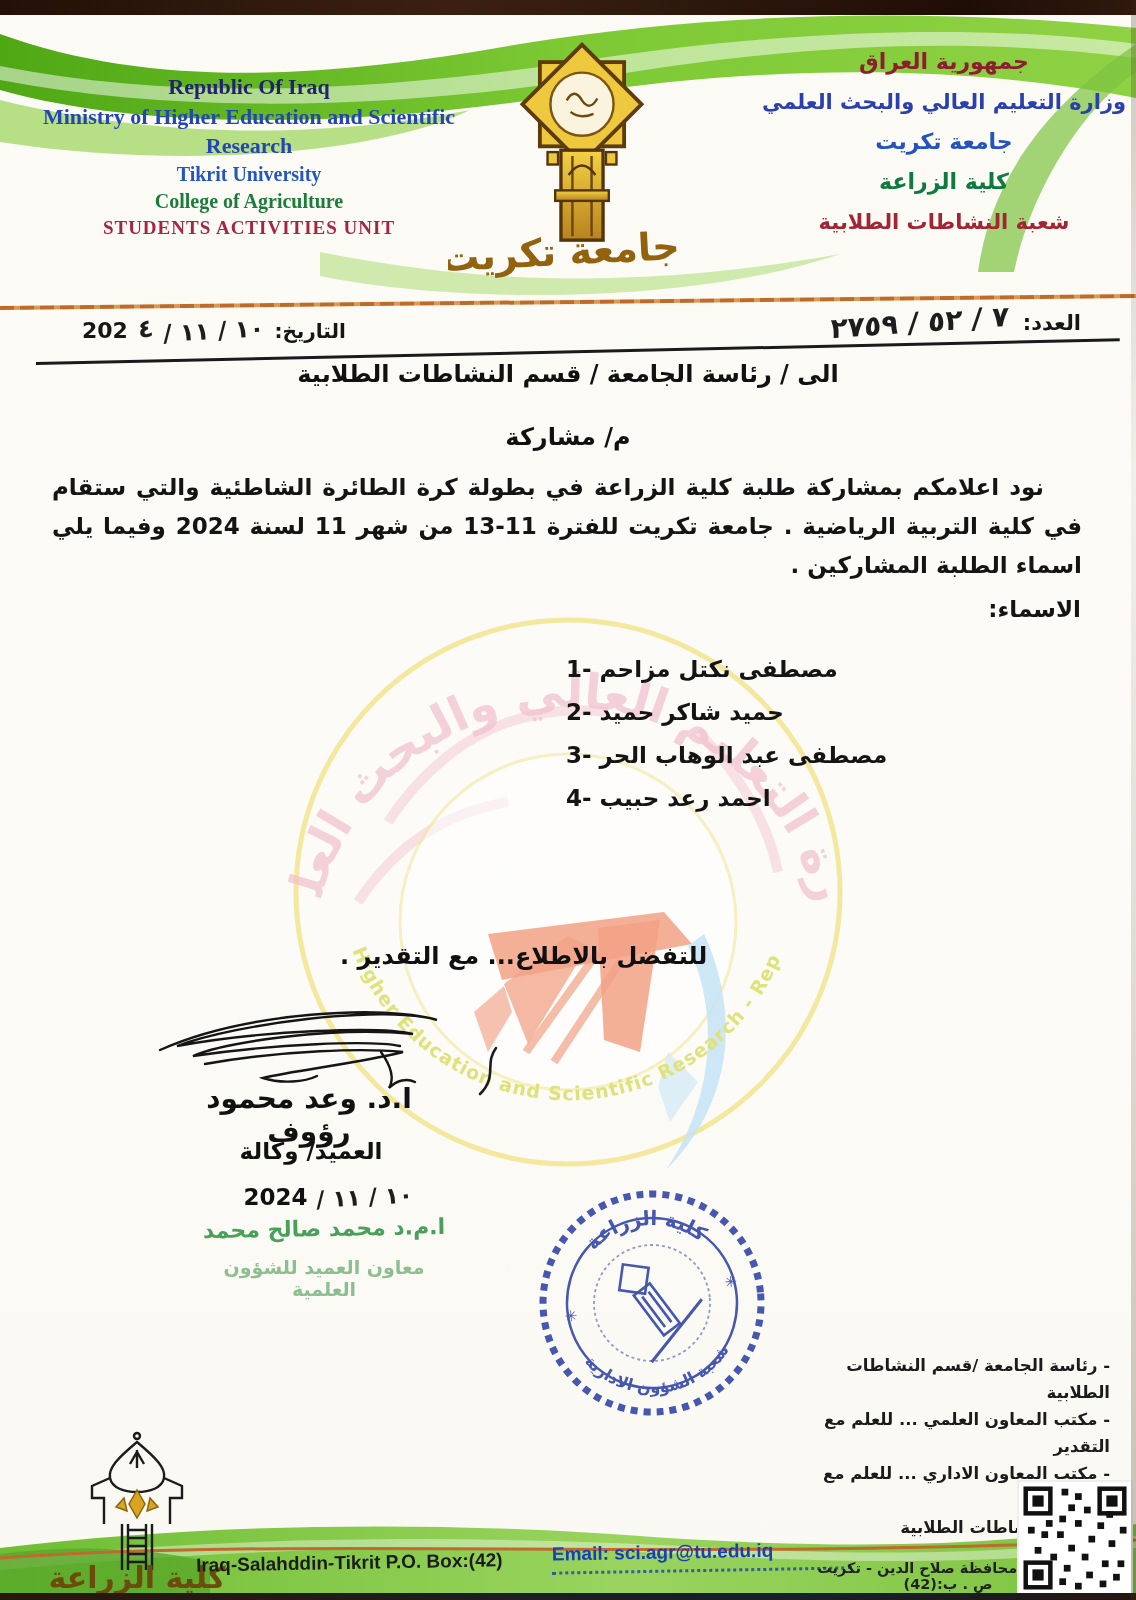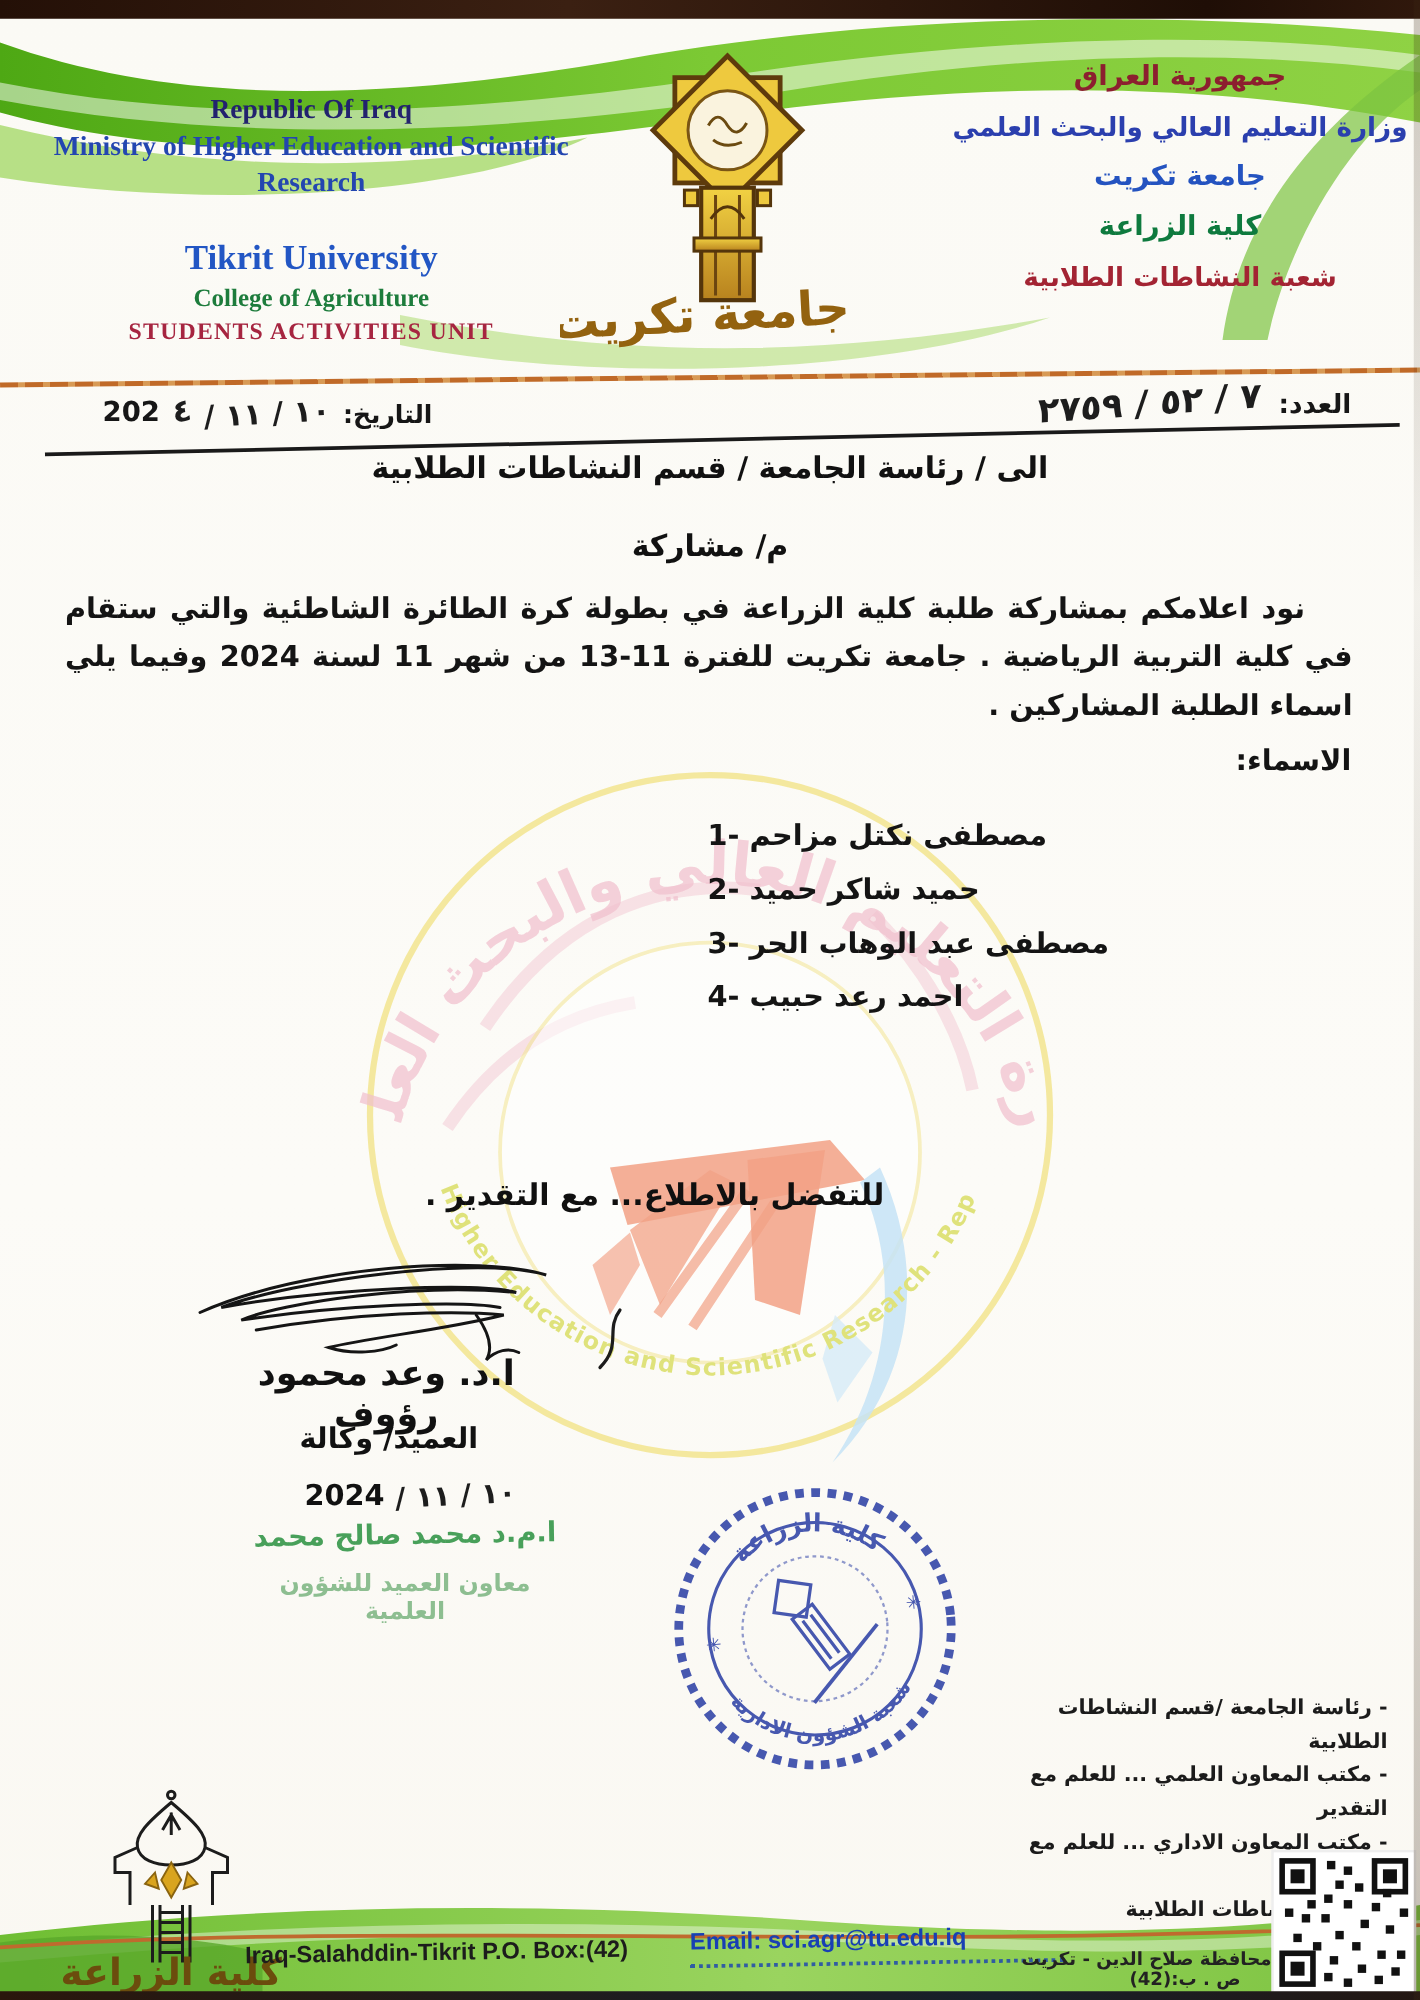--- a/index.html
+++ b/index.html
@@ -9,21 +9,21 @@
   .abs{position:absolute;}
   .scan-top{top:0;left:0;width:100%;height:15px;background:linear-gradient(90deg,#241007,#3b2012 40%,#1f0e06 85%,#30180c);}
   .scan-bottom{bottom:0;left:0;width:100%;height:7px;background:linear-gradient(90deg,#2a170c,#17202a 70%,#241712);}
   .scan-right{top:0;right:0;width:5px;height:100%;background:linear-gradient(180deg,rgba(60,40,20,.25),rgba(60,40,20,.05) 30%,rgba(60,40,20,.28));}
 
   
   .header-band{top:14px;left:0;width:1136px;height:300px;}
   .hdr-en{left:18px;top:72px;width:462px;text-align:center;font-family:"Liberation Serif",serif;font-weight:bold;line-height:1.35;}
   .hdr-en .l1{color:#22226e;font-size:22px;}
   .hdr-en .l2{color:#2346b0;font-size:22px;}
-  .hdr-en .l3{color:#2256c4;font-size:28px;margin-top:27px;}
+  .hdr-en .l3{color:#2256c4;font-size:20px;}
   .hdr-en .l4{color:#1d7c3c;font-size:20px;}
   .hdr-en .l5{color:#a62540;font-size:19px;letter-spacing:1px;}
   .hdr-ar{right:8px;top:42px;width:368px;text-align:center;direction:rtl;font-weight:bold;line-height:1.85;}
   .hdr-ar .a1{color:#8c1f2f;font-size:22px;}
   .hdr-ar .a2{color:#2b3fae;font-size:21px;}
   .hdr-ar .a3{color:#2453c0;font-size:22px;}
   .hdr-ar .a4{color:#0e7a3e;font-size:22px;}
   .hdr-ar .a5{color:#a32433;font-size:21px;}
   .uni-logo{left:448px;top:28px;}
 

